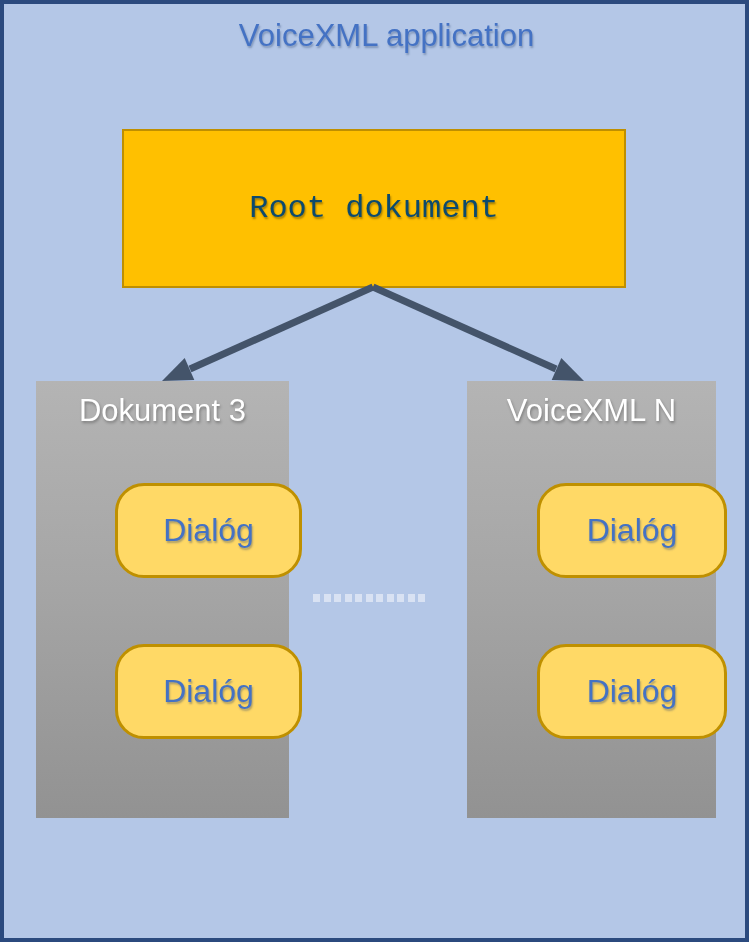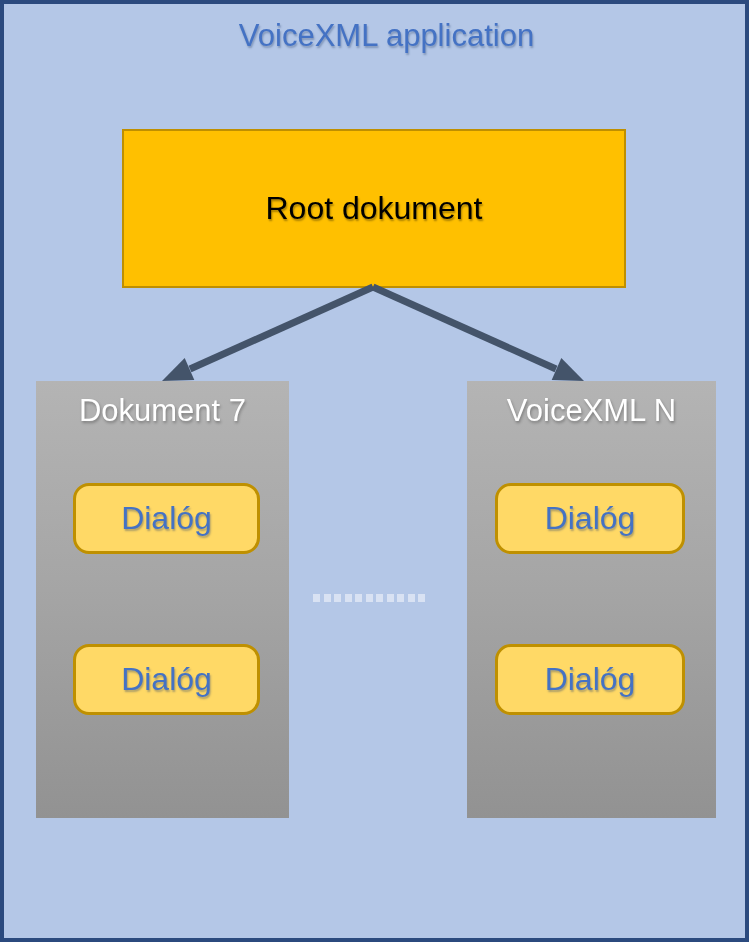--- a/index.html
+++ b/index.html
@@ -39,22 +39,23 @@
     width: 504px;
     height: 159px;
     background: #ffc000;
     border: 2px solid #bf8f00;
     display: flex;
     align-items: center;
     justify-content: center;
   }
   .root-box .label {
     font-size: 32px;
-    color: #000000;
+    color: #0c4a6e;
     text-shadow: 1px 2px 2px rgba(0, 0, 0, 0.35);
+    font-family: Liberation Mono, monospace;
   }
 
   .arrows-svg {
     position: absolute;
     left: 0;
     top: 0;
     width: 741px;
     height: 934px;
     pointer-events: none;
   }
@@ -75,27 +76,28 @@
     width: 100%;
     text-align: center;
     font-size: 31px;
     color: #ffffff;
     text-shadow: 1px 2px 3px rgba(0, 0, 0, 0.30);
   }
 
   .dialog-box {
     position: absolute;
     width: 187px;
-    height: 71px;
+    height: 95px;
     background: #ffd966;
     border: 3px solid #bf9000;
-    border-radius: 16px;
+    border-radius: 29px;
     display: flex;
     align-items: center;
     justify-content: center;
+    margin-left: 42px;
   }
   .doc-box.left  .dialog-box { left: 37px; }
   .doc-box.right .dialog-box { left: 28px; width: 190px; }
   .dialog-box.first  { top: 102px; }
   .dialog-box.second { top: 263px; }
 
   .dialog-box .label {
     font-size: 32px;
     color: #4472c4;
     text-shadow: 1px 2px 2px rgba(68, 84, 106, 0.45);
@@ -132,21 +134,21 @@
         <line x1="369" y1="283" x2="186" y2="365" stroke="#44546a" stroke-width="7"></line>
         <polygon points="158,377 180.7,354 190.3,376" fill="#44546a"></polygon>
       </g>
       <g>
         <line x1="369" y1="283" x2="552" y2="365" stroke="#44546a" stroke-width="7"></line>
         <polygon points="580,377 557.3,354 547.7,376" fill="#44546a"></polygon>
       </g>
     </svg>
 
     <div class="doc-box left">
-      <div class="doc-title">Dokument 7</div>
+      <div class="doc-title">Dokument 3</div>
       <div class="dialog-box first">
         <span class="label">Dialóg</span>
       </div>
       <div class="dialog-box second">
         <span class="label">Dialóg</span>
       </div>
     </div>
 
     <div class="dots-separator">
         <span class="dot"></span>

